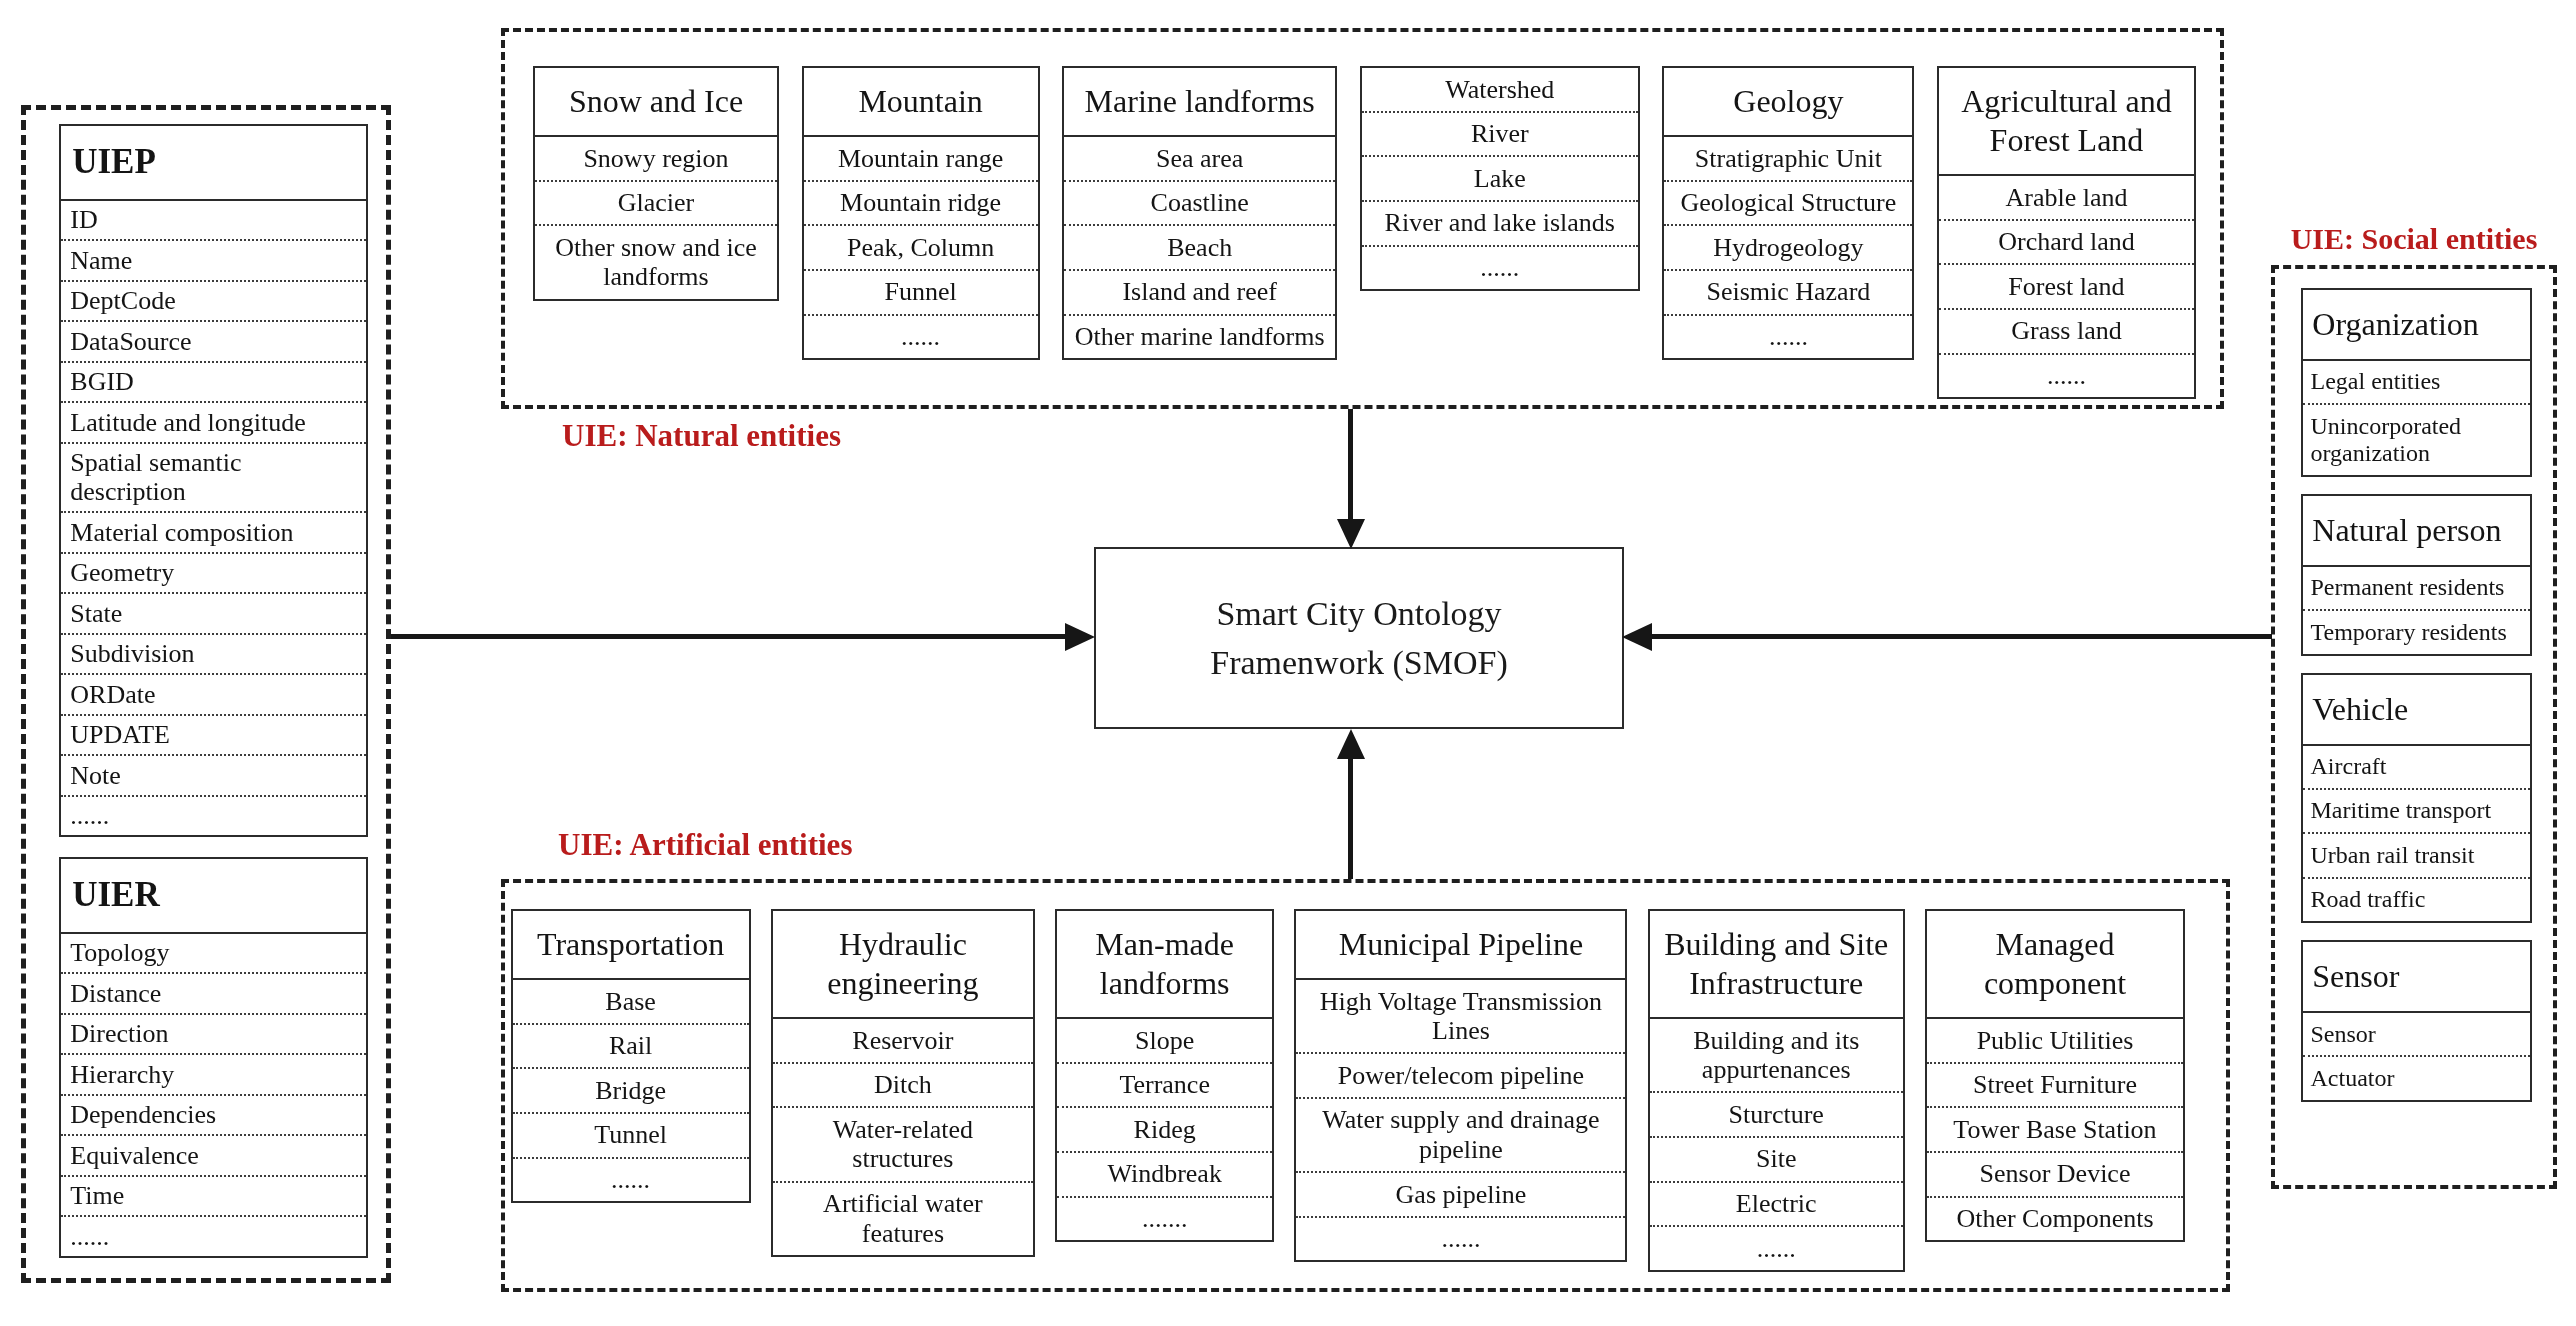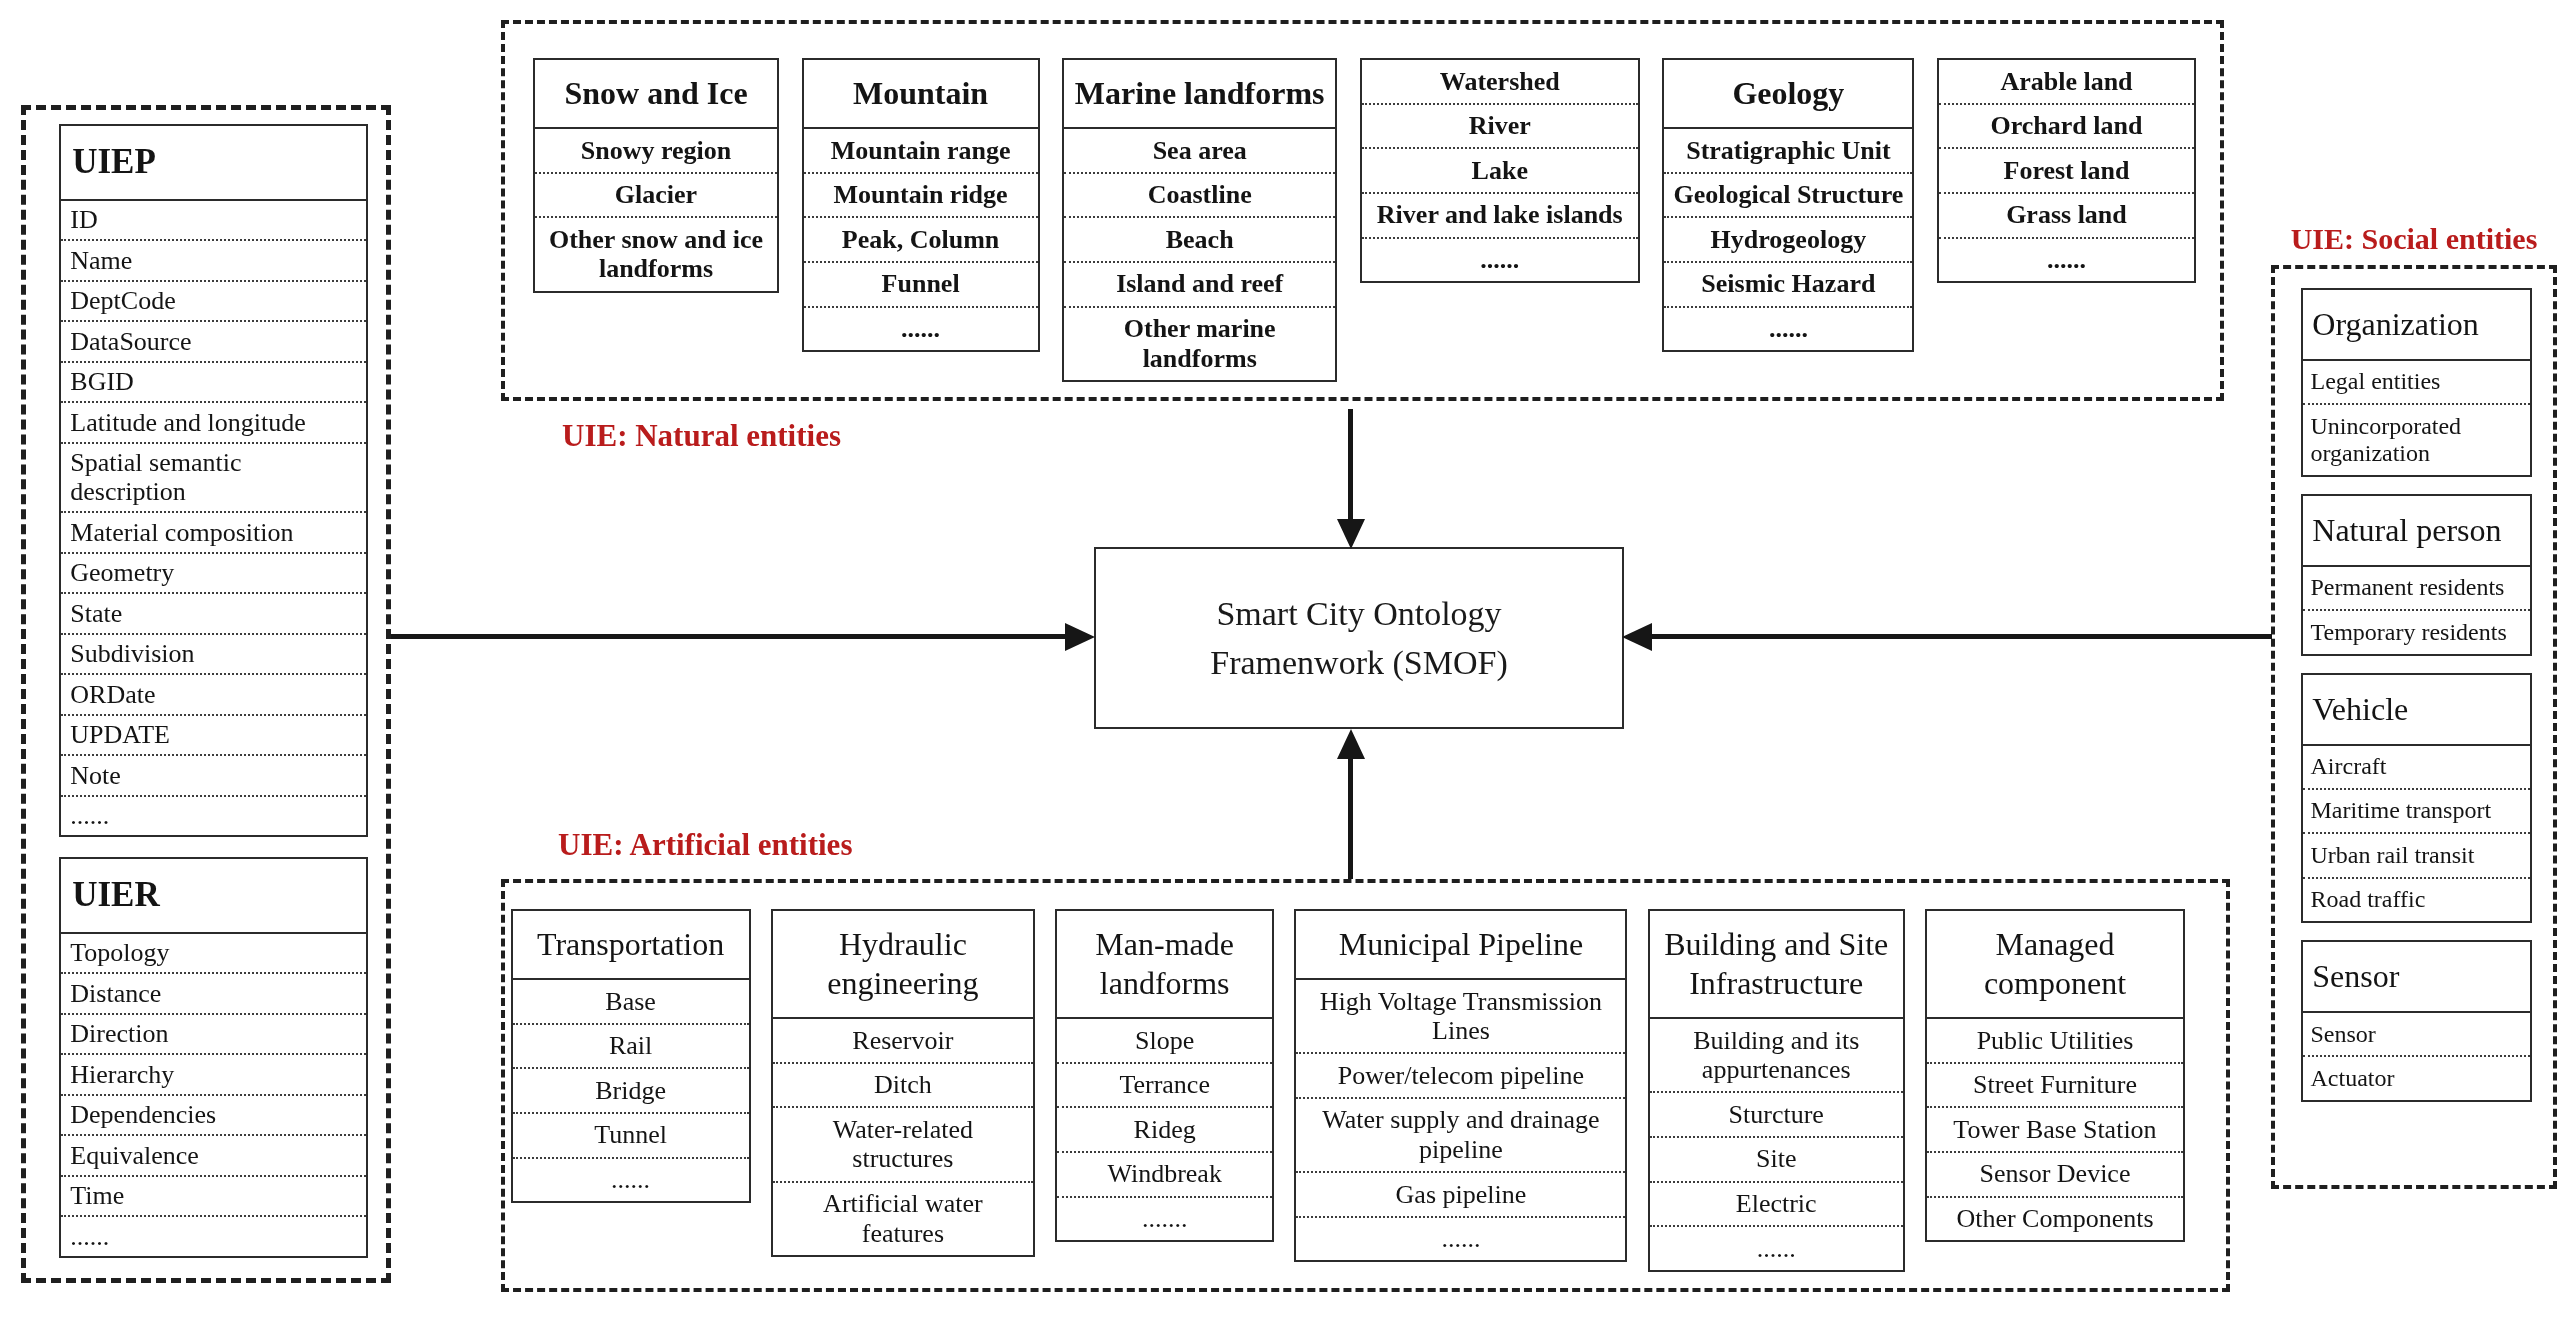--- a/index.html
+++ b/index.html
@@ -93,21 +93,21 @@
         <div class="i">Distance</div>
         <div class="i">Direction</div>
         <div class="i">Hierarchy</div>
         <div class="i">Dependencies</div>
         <div class="i">Equivalence</div>
         <div class="i">Time</div>
         <div class="i">......</div>
       </div>
     </div>
 
-  <div id="natural-row" class="dashed box-row" style="left:501px; top:20px; width:1723px; height:381px; padding:34px 24px 0 28px;font-weight:bold;">
+  <div id="natural-row" class="dashed box-row" style="left:501px; top:28px; width:1723px; height:381px; padding:34px 24px 0 28px;">
       <div class="ebox">
         <div class="t">Snow and Ice</div>
         <div class="i">Snowy region</div>
         <div class="i">Glacier</div>
         <div class="i">Other snow and ice landforms</div>
       </div>
       <div class="ebox">
         <div class="t">Mountain</div>
         <div class="i">Mountain range</div>
         <div class="i">Mountain ridge</div>
@@ -132,20 +132,21 @@
       </div>
       <div class="ebox">
         <div class="t">Geology</div>
         <div class="i">Stratigraphic Unit</div>
         <div class="i">Geological Structure</div>
         <div class="i">Hydrogeology</div>
         <div class="i">Seismic Hazard</div>
         <div class="i">......</div>
       </div>
       <div class="ebox">
+        <div class="t">Agricultural and Forest Land</div>
         <div class="i">Arable land</div>
         <div class="i">Orchard land</div>
         <div class="i">Forest land</div>
         <div class="i">Grass land</div>
         <div class="i">......</div>
       </div>
     </div>
   <div class="uie-label" style="left:562px; top:418px;">UIE: Natural entities</div>
 
   <div class="uie-label" style="left:558px; top:827px;">UIE: Artificial entities</div>

